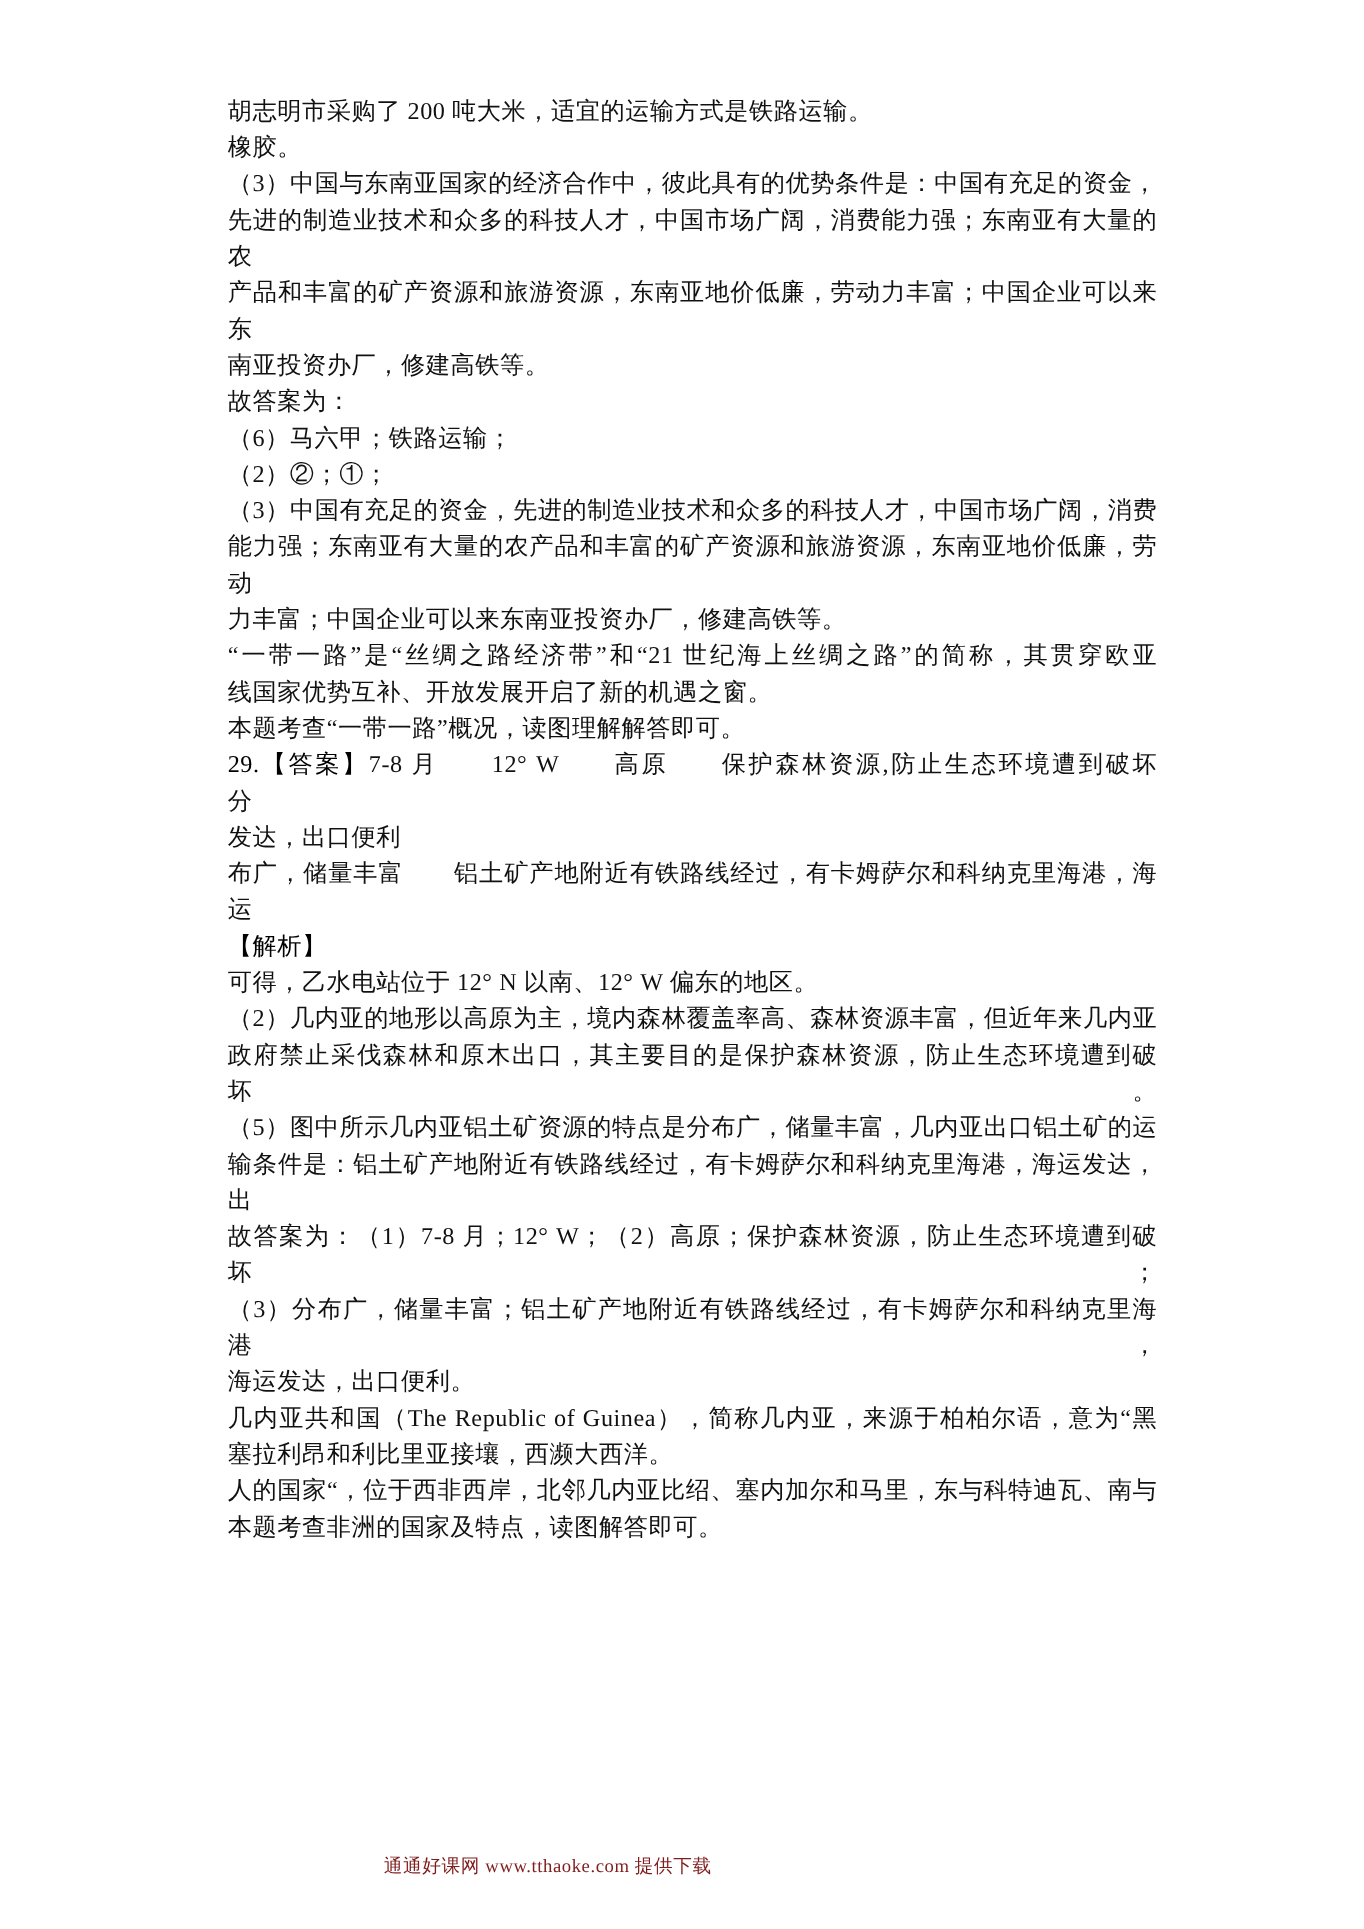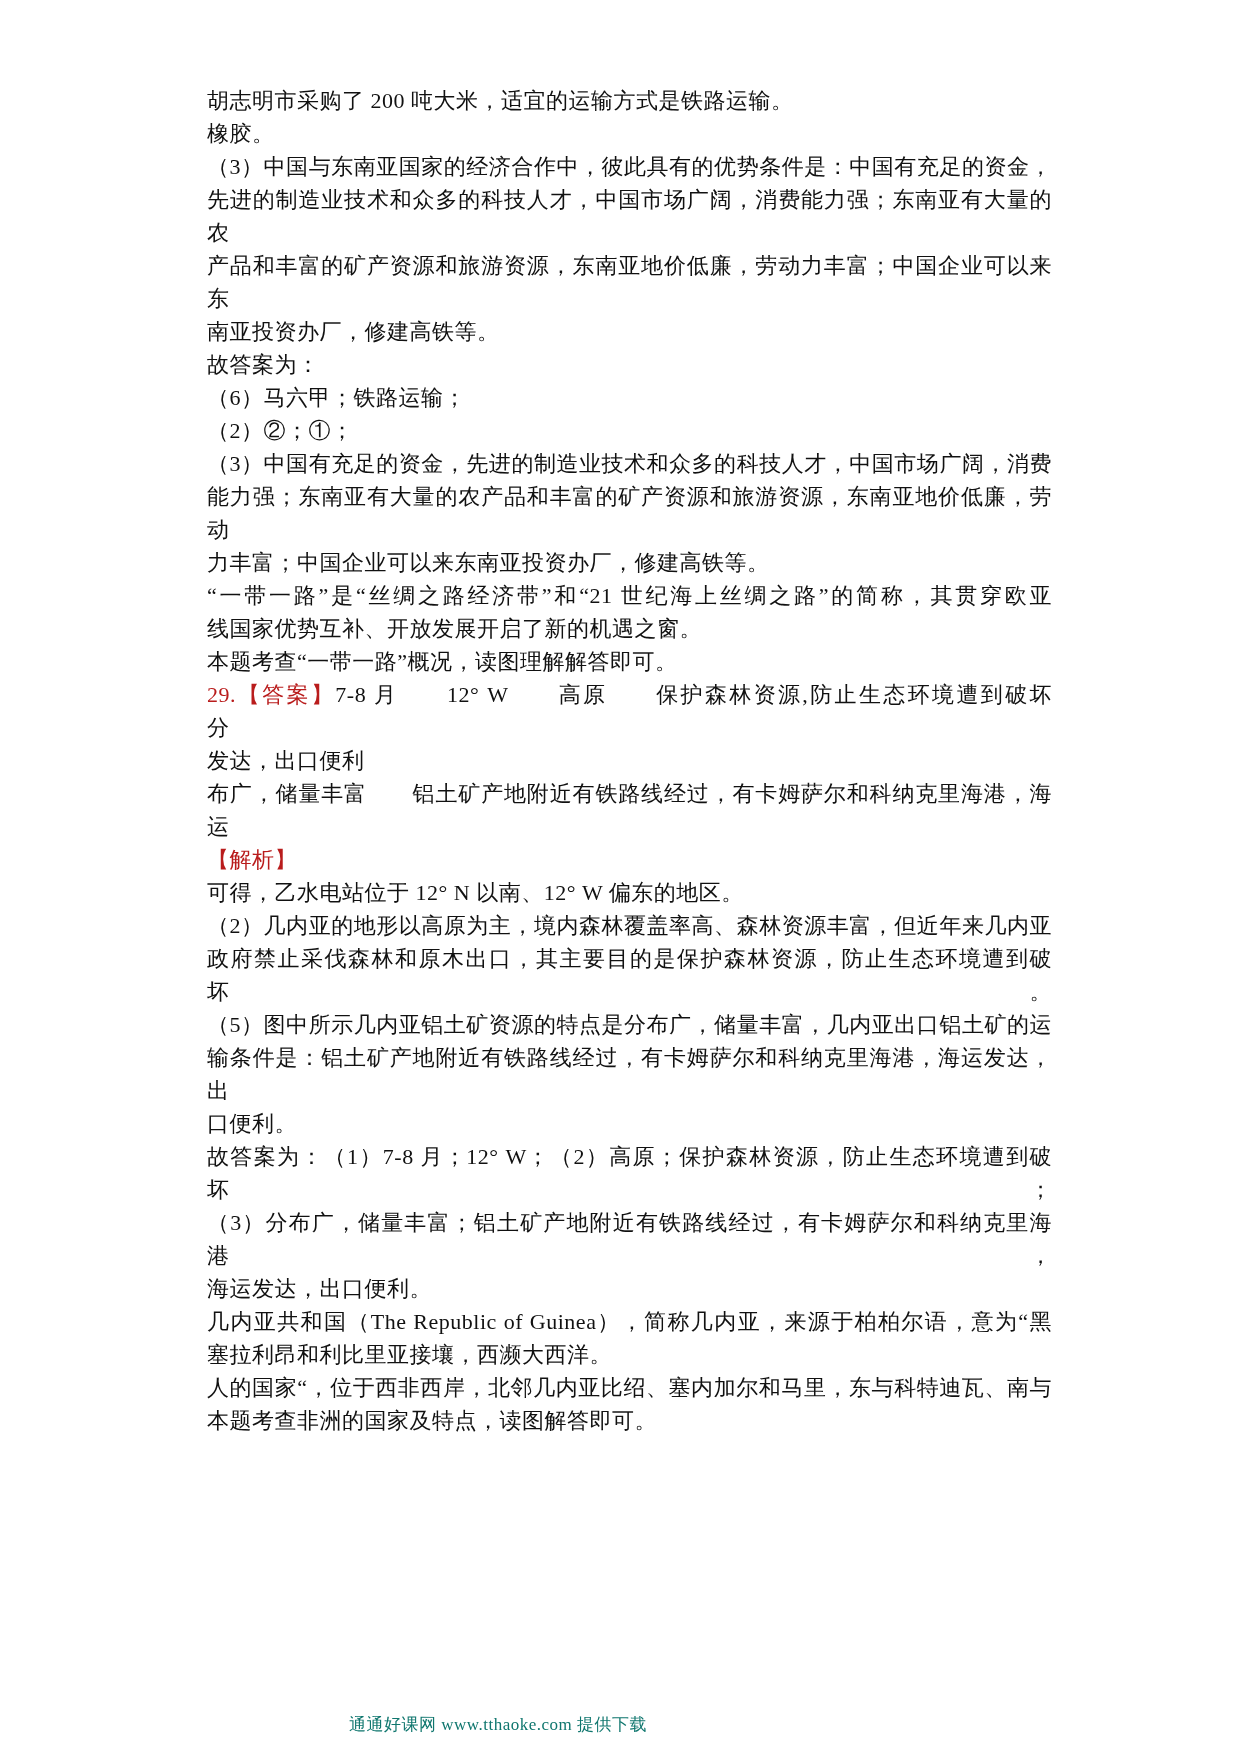--- a/index.html
+++ b/index.html
@@ -13,30 +13,29 @@
   .doc {
     position: absolute;
     left: 207px; top: 84px; width: 845px;
     font-size: 22px;
     line-height: 33px;
     color: #111111;
     letter-spacing: 0.5px;
   }
   .line { min-height: 33px; text-align: left; }
   .line.j { text-align: justify; text-align-last: justify; }
-  .blue { color: #b91c1c; font-family: Liberation Serif, serif; }
+  .blue { color: #000000; font-family: Liberation Serif, serif; }
   .footer {
     position: absolute;
     left: 0; top: 1686px; width: 996px;
     text-align: center;
     font-size: 17px;
     line-height: 22px;
-    color: #0f766e;
+    color: #7f1d1d;
     letter-spacing: 0.5px;
-    margin-top: 28px;
   }
 </style>
 </head>
 <body>
 
 <div class="doc">
   <div class="line"><span>胡志明市采购了 200 吨大米，适宜的运输方式是铁路运输。</span></div>
   <div class="line"><span>橡胶。</span></div>
   <div class="line j"><span>（3）中国与东南亚国家的经济合作中，彼此具有的优势条件是：中国有充足的资金，</span></div>
   <div class="line j"><span>先进的制造业技术和众多的科技人才，中国市场广阔，消费能力强；东南亚有大量的农</span></div>
@@ -53,21 +52,20 @@
   <div class="line"><span>本题考查“一带一路”概况，读图理解解答即可。</span></div>
   <div class="line j"><span class="blue">29.【答案】</span><span>7-8 月　　12° W　　高原　　保护森林资源,防止生态环境遭到破坏　　分</span></div>
   <div class="line"><span>发达，出口便利</span></div>
   <div class="line j"><span>布广，储量丰富　　铝土矿产地附近有铁路线经过，有卡姆萨尔和科纳克里海港，海运</span></div>
   <div class="line"><span class="blue">【解析】</span></div>
   <div class="line"><span>可得，乙水电站位于 12° N 以南、12° W 偏东的地区。</span></div>
   <div class="line j"><span>（2）几内亚的地形以高原为主，境内森林覆盖率高、森林资源丰富，但近年来几内亚</span></div>
   <div class="line j"><span>政府禁止采伐森林和原木出口，其主要目的是保护森林资源，防止生态环境遭到破坏。</span></div>
   <div class="line j"><span>（5）图中所示几内亚铝土矿资源的特点是分布广，储量丰富，几内亚出口铝土矿的运</span></div>
   <div class="line j"><span>输条件是：铝土矿产地附近有铁路线经过，有卡姆萨尔和科纳克里海港，海运发达，出</span></div>
-  <div class="line"><span>口便利。</span></div>
   <div class="line j"><span>故答案为：（1）7-8 月；12° W；（2）高原；保护森林资源，防止生态环境遭到破坏；</span></div>
   <div class="line j"><span>（3）分布广，储量丰富；铝土矿产地附近有铁路线经过，有卡姆萨尔和科纳克里海港，</span></div>
   <div class="line"><span>海运发达，出口便利。</span></div>
   <div class="line j"><span>几内亚共和国（The Republic of Guinea），简称几内亚，来源于柏柏尔语，意为“黑</span></div>
   <div class="line"><span>塞拉利昂和利比里亚接壤，西濒大西洋。</span></div>
   <div class="line j"><span>人的国家“，位于西非西岸，北邻几内亚比绍、塞内加尔和马里，东与科特迪瓦、南与</span></div>
   <div class="line"><span>本题考查非洲的国家及特点，读图解答即可。</span></div>
 </div>
 
 <div class="footer">

